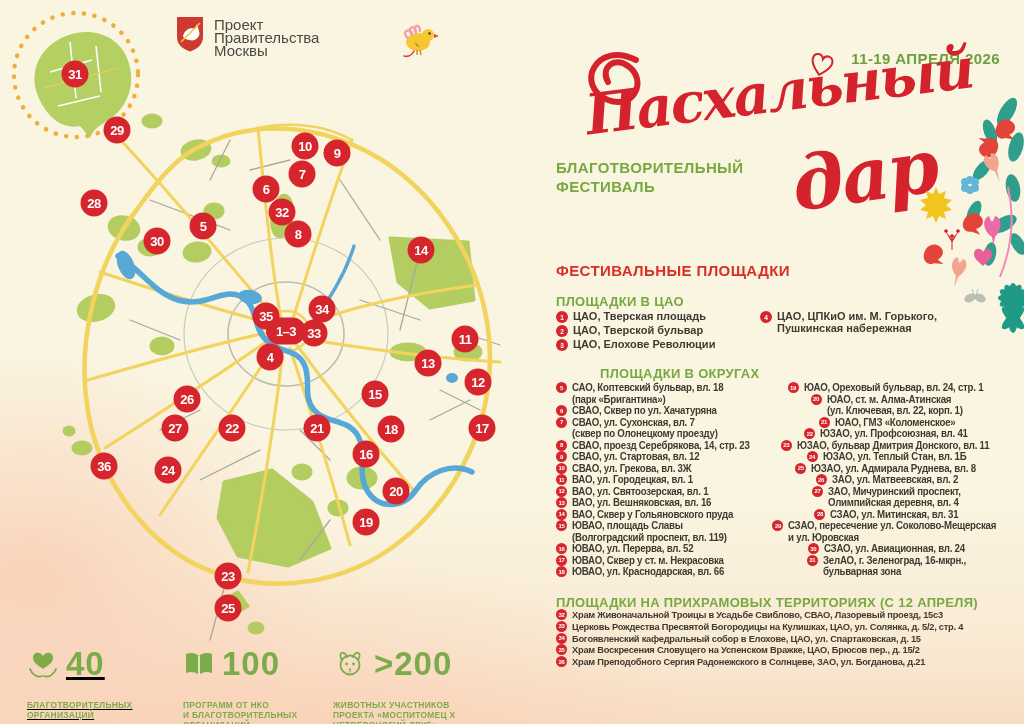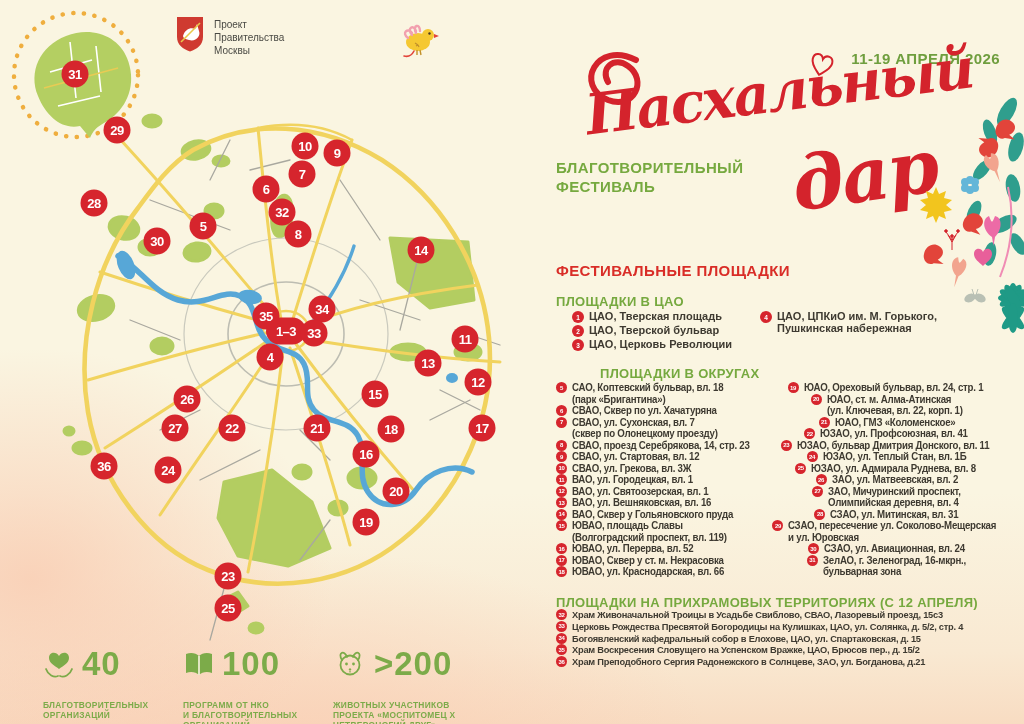--- a/index.html
+++ b/index.html
@@ -5,21 +5,21 @@
   html,body{margin:0;padding:0;}
   .page{position:relative;width:1024px;height:724px;overflow:hidden;
     font-family:"Liberation Sans",sans-serif;
     background:
       radial-gradient(430px 330px at 3% 80%, rgba(249,203,177,.8), rgba(249,203,177,0) 70%),
       radial-gradient(560px 280px at 30% 104%, rgba(250,208,182,.85), rgba(250,208,182,0) 72%),
       linear-gradient(180deg,#faf5e1 0%,#faf5e1 68%,#f9e9d2 90%,#f8dcc2 100%);}
   .abs{position:absolute;}
   
   .logo-block{left:175px;top:16px;display:flex;gap:9px;align-items:flex-start;}
-  .logo-text{font-size:10px;line-height:13px;color:#4a4a44;white-space:pre-line;padding-top:2px;}
+  .logo-text{font-size:15px;line-height:13px;color:#4a4a44;white-space:pre-line;padding-top:2px;}
   .bird{left:398px;top:20px;}
   .date{right:24px;top:50px;font-size:15px;font-weight:bold;color:#6f9e3e;letter-spacing:.4px;}
   .heart-deco{left:808px;top:52px;transform:rotate(14deg);}
   .title-wrap{left:566px;top:30px;width:420px;height:210px;color:#d4232c;pointer-events:none;}
   .title-l1{position:absolute;left:18px;top:28px;width:390px;text-align:center;
     font-family:"DejaVu Serif",serif;font-style:italic;font-weight:bold;font-size:56px;
     transform:rotate(-7deg);letter-spacing:-2px;}
   .title-l2{position:absolute;left:226px;top:102px;font-family:"DejaVu Serif",serif;
     font-style:italic;font-weight:bold;font-size:74px;transform:rotate(-8deg);letter-spacing:-2px;}
   .subtitle{left:556px;top:158px;font-size:15px;line-height:19px;font-weight:bold;color:#76a93f;
@@ -32,21 +32,21 @@
   .temples-title{left:556px;top:595px;}
   .vlist{display:flex;flex-direction:column;}
   .li{display:flex;gap:5px;align-items:flex-start;}
   .badge{flex:0 0 auto;width:12px;height:12px;border-radius:50%;background:#d6252d;color:#fff;
     font-size:6.5px;font-weight:bold;display:flex;align-items:center;justify-content:center;
     margin-top:1px;letter-spacing:-.3px;}
   .li-text{white-space:pre-line;font-weight:bold;color:#3e3a31;}
   .cao-col{width:210px;}
   .cao-col .li{margin-bottom:1px;}
   .cao-col .li-text{font-size:11px;line-height:12.3px;}
-  .cao1{left:572px;top:310px;}
+  .cao1{left:556px;top:310px;}
   .cao2{left:760px;top:310px;width:250px;}
   .okr{top:382px;}
   .okr1{left:556px;width:210px;}
   .okr2{left:760px;width:260px;align-items:center;}
   .okr .li-text{font-size:10.2px;line-height:11.5px;letter-spacing:-.25px;
     transform:scaleX(.95);transform-origin:0 0;}
   .okr .badge{width:11px;height:11px;font-size:6px;margin-top:0;}
   .temples{left:556px;top:609px;width:465px;}
   .temples .li-text{font-size:9.9px;line-height:11.8px;letter-spacing:-.25px;white-space:nowrap;
     transform:scaleX(.94);transform-origin:0 50%;}
@@ -56,21 +56,21 @@
   .marker{position:absolute;width:27px;height:27px;border-radius:50%;background:#d6252d;color:#fff;
     display:flex;align-items:center;justify-content:center;font-weight:bold;font-size:13px;
     transform:translate(-50%,-50%);letter-spacing:-.5px;}
   .marker.wide{width:40px;border-radius:14px;}
   
   .stat{display:flex;flex-direction:column;}
   .stat-row{display:flex;align-items:center;gap:7px;}
   .stat-value{font-size:33px;font-weight:bold;color:#7cab49;letter-spacing:1px;}
   .stat-label{margin-top:17px;font-size:8.4px;line-height:10px;font-weight:bold;color:#7cab49;
     letter-spacing:.3px;white-space:pre-line;}
-  .stat1{left:43px;top:645px;width:150px;}
+  .stat1{left:27px;top:645px;width:150px;text-decoration:underline;}
   .stat2{left:183px;top:645px;width:155px;}
   .stat3{left:333px;top:645px;width:145px;}
 </style>
 </head>
 <body>
 
 <div class="page">
 
   <div class="abs map">
     <svg width="540" height="724" viewBox="0 0 540 724">
@@ -359,21 +359,21 @@
   <div class="li">
         <span class="badge">1</span>
         <span class="li-text">ЦАО, Тверская площадь</span>
       </div>
       <div class="li">
         <span class="badge">2</span>
         <span class="li-text">ЦАО, Тверской бульвар</span>
       </div>
       <div class="li">
         <span class="badge">3</span>
-        <span class="li-text">ЦАО, Церковь Революции</span>
+        <span class="li-text">ЦАО, Елохове Революции</span>
       </div>
     </div>
   <div class="abs vlist cao-col cao2">
 
   <div class="li">
         <span class="badge">4</span>
         <span class="li-text">ЦАО, ЦПКиО им. М. Горького,
 Пушкинская набережная</span>
       </div>
     </div>

